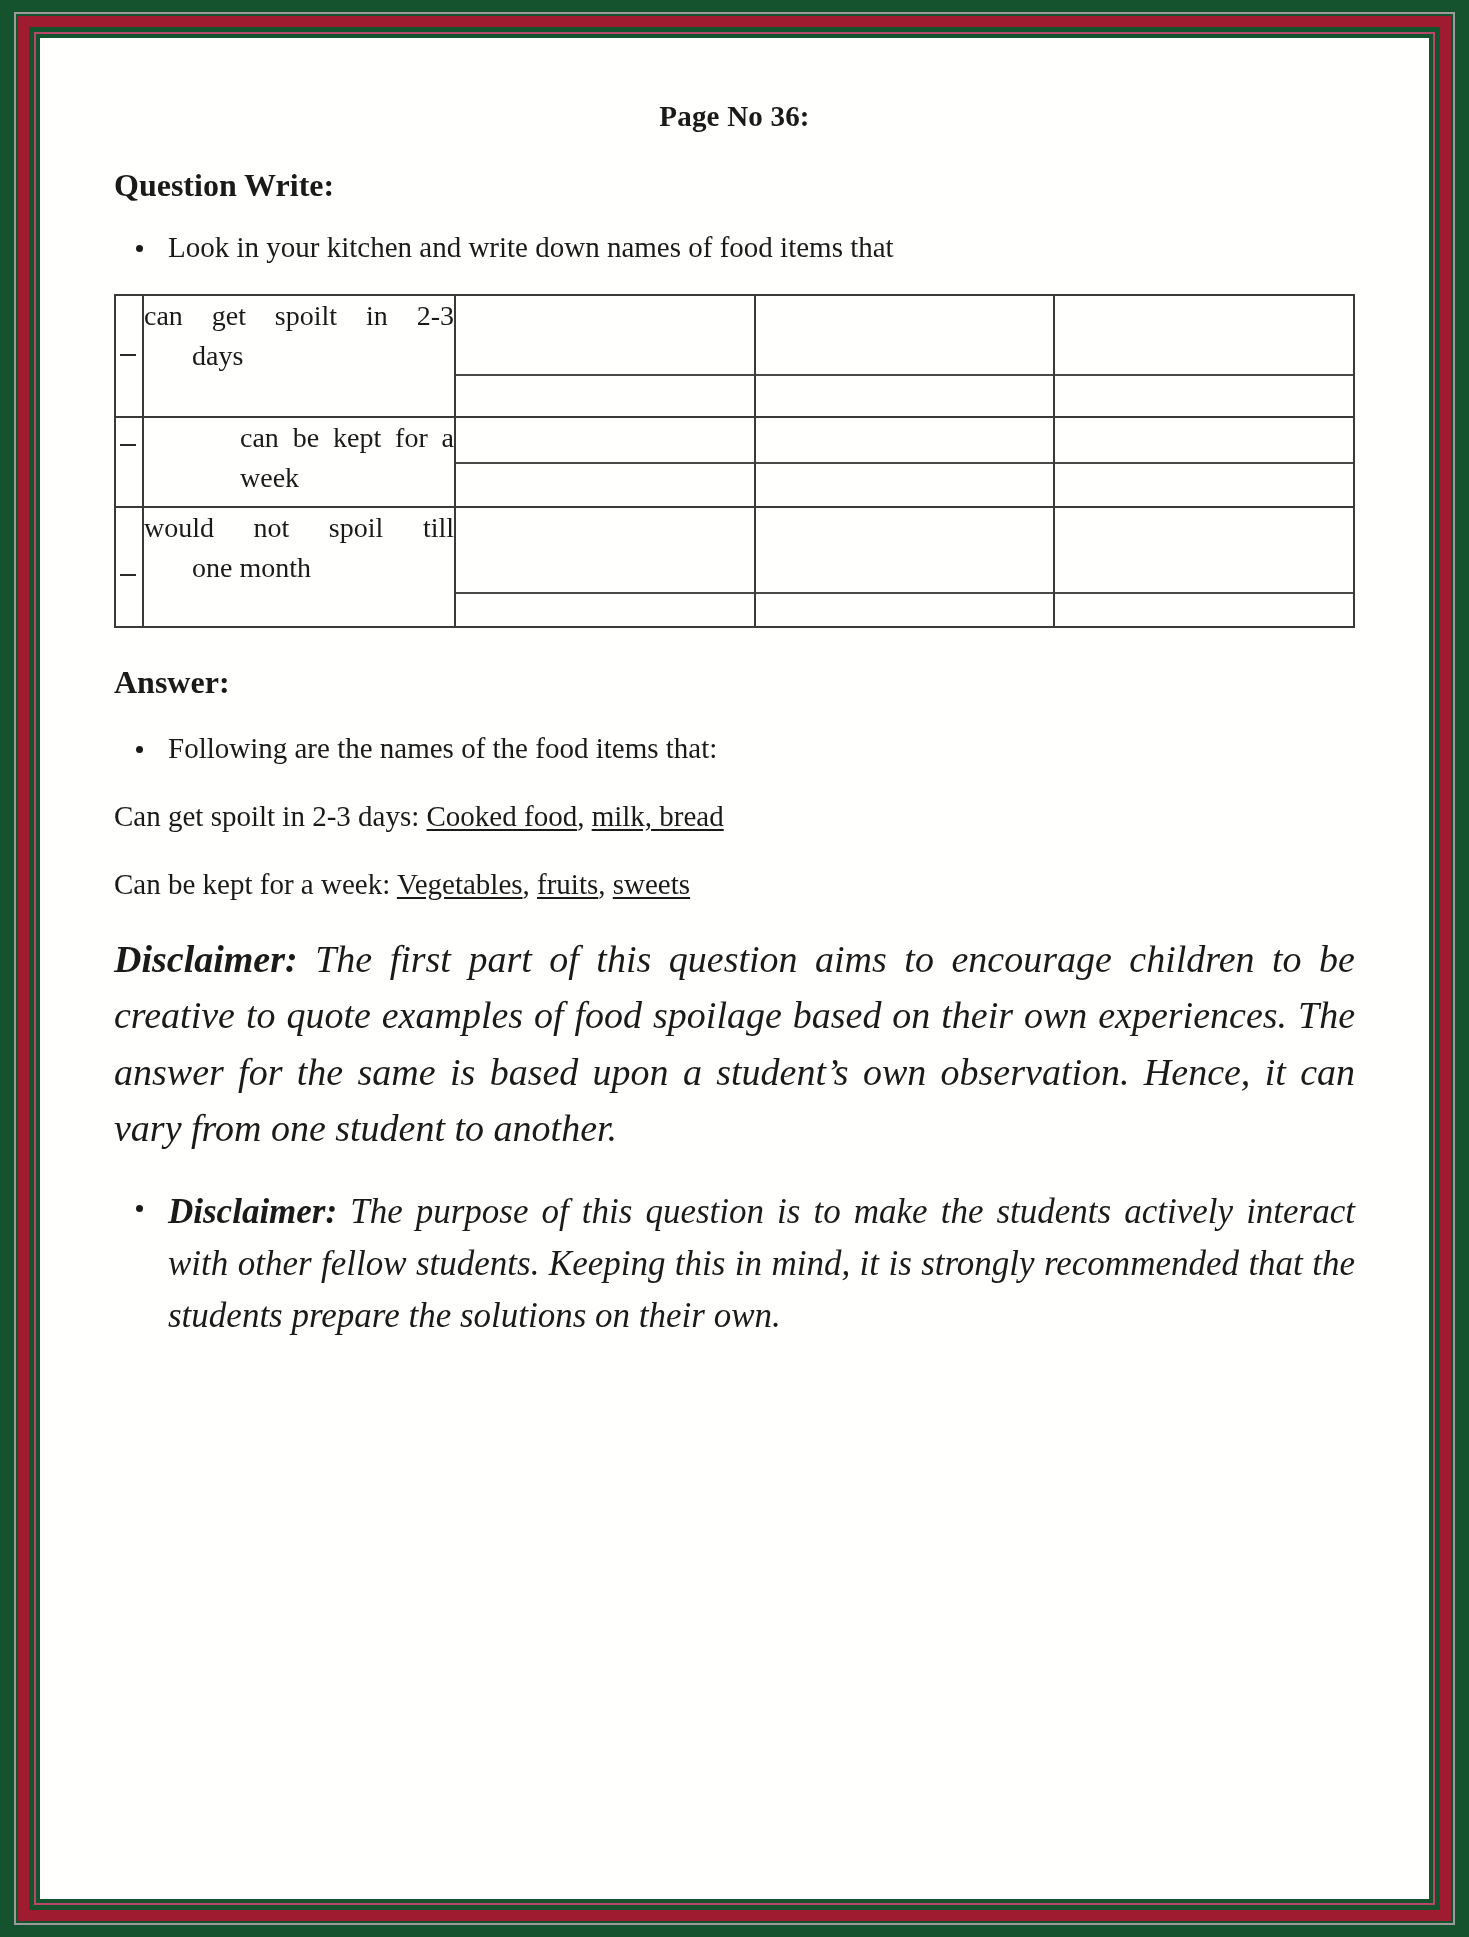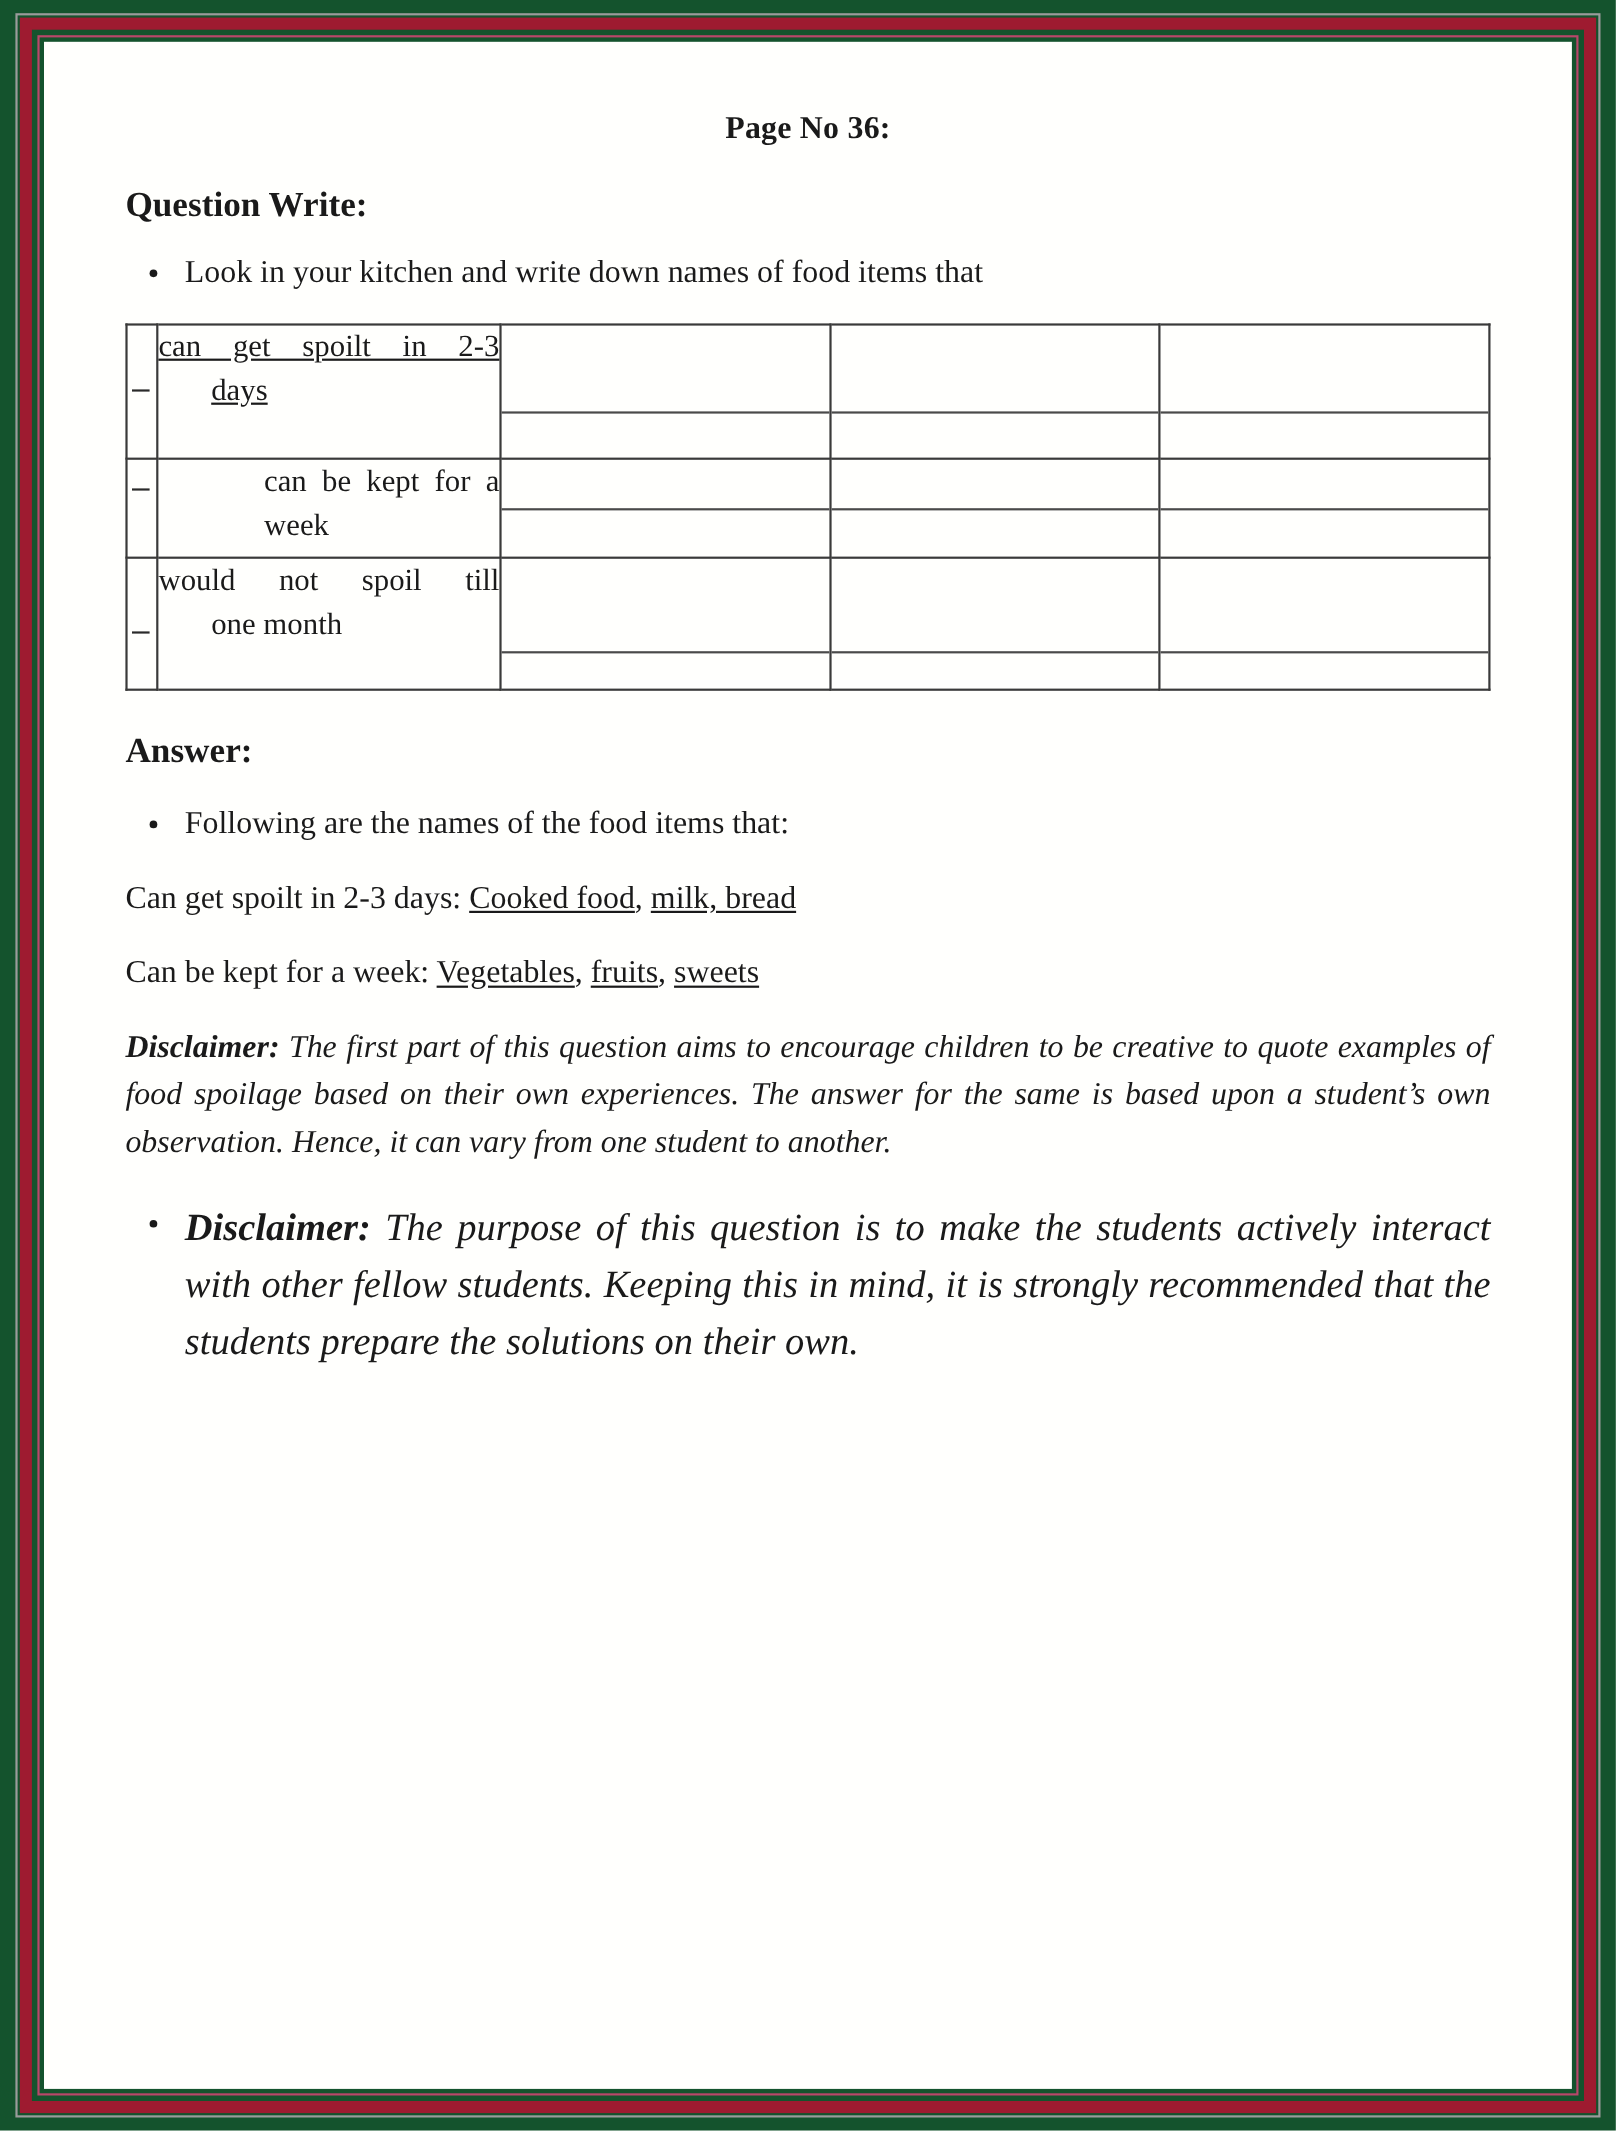--- a/index.html
+++ b/index.html
@@ -143,38 +143,38 @@
   td.blank-col {
     position: relative;
   }
   td.blank-col .rule {
     position: absolute;
     left: 0;
     right: 0;
     height: 2px;
     background: #4a4a4a;
   }
-  tr.row-1 td { height: 120px; text-decoration: underline; }
+  tr.row-1 td { height: 120px; }
   tr.row-2 td { height: 88px; padding-left: 48px; }
   tr.row-3 td { height: 118px; }
 
   
   p.answer-line {
     font-size: 29px;
     line-height: 1.45;
     margin: 0 0 26px 0;
   }
   p.answer-line u {
     text-decoration: underline;
     text-underline-offset: 3px;
   }
 
   
   p.disclaimer {
-    font-size: 29px;
+    font-size: 38px;
     line-height: 1.48;
     margin: 18px 0 0 0;
     font-style: italic;
     text-align: justify;
   }
   p.disclaimer b,
   li.disclaimer-item b {
     font-weight: bold;
     font-style: italic;
   }

